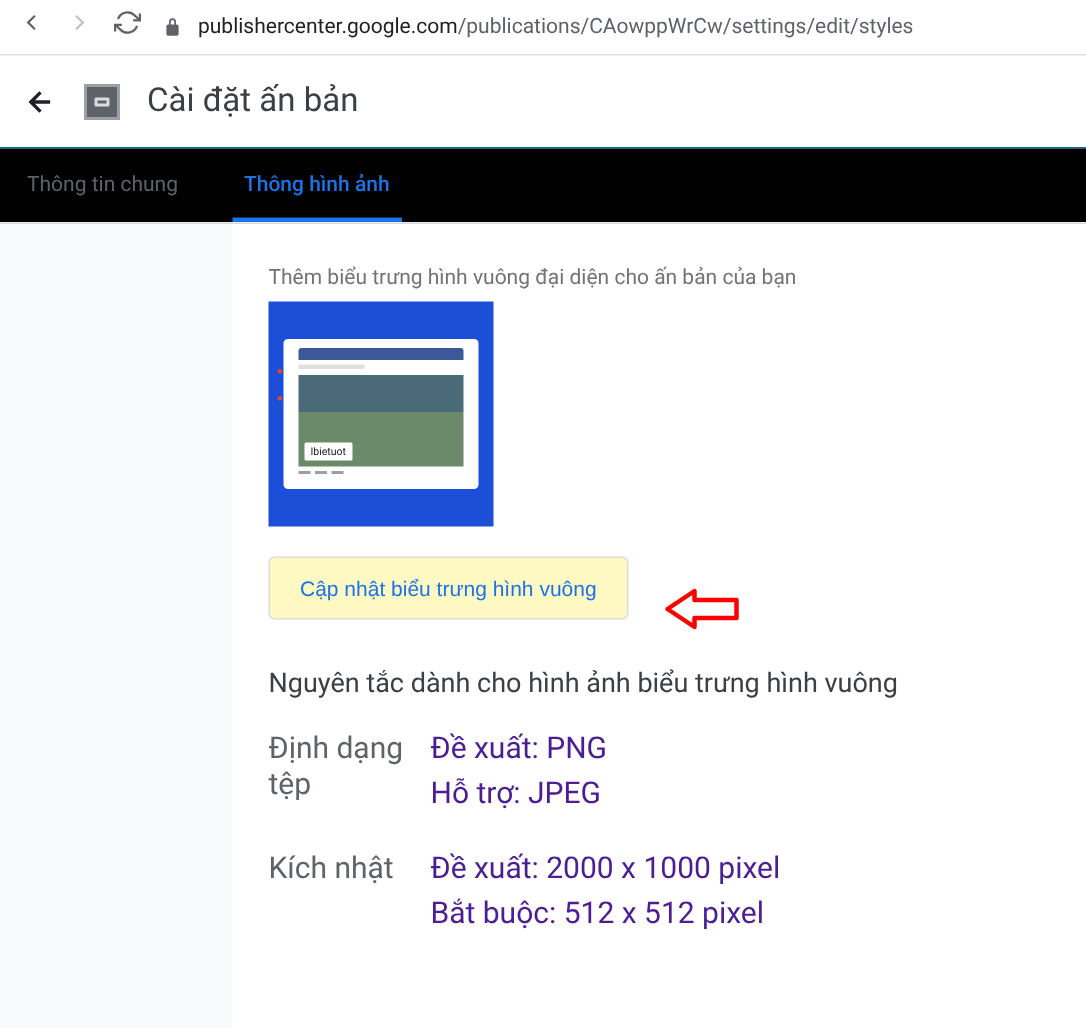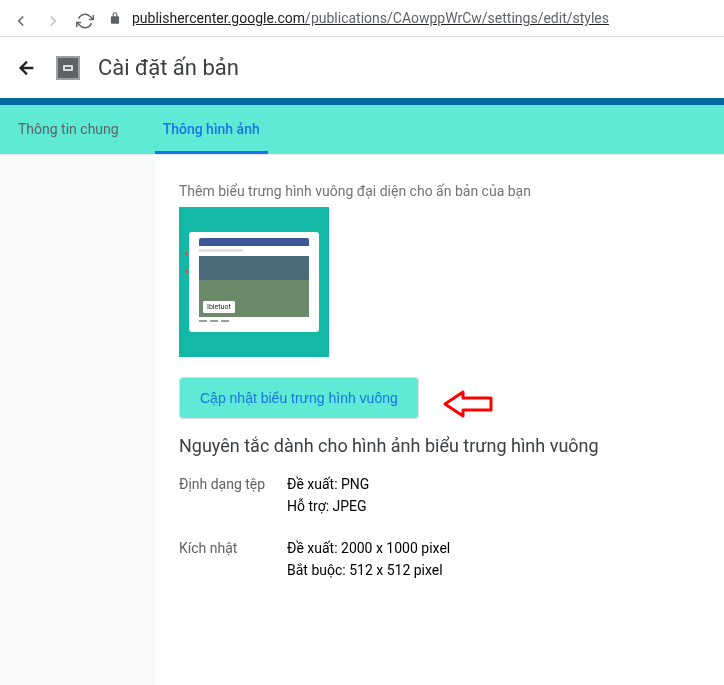--- a/index.html
+++ b/index.html
@@ -1,59 +1,59 @@
 <!DOCTYPE html>
 <html><head>
   <meta charset="utf-8">
   <style>
     * { margin: 0; padding: 0; box-sizing: border-box; }
     body { font-family: 'Google Sans', Roboto, Arial, sans-serif; background: #fff; color: #202124; width: 724px; }
     
-    .browser-bar { display: flex; align-items: flex-end; padding: 6px 12px; gap: 14px; border-bottom: 1px solid #e0e0e0; background: #fff; text-decoration: underline; }
+    .browser-bar { display: flex; align-items: flex-start; padding: 6px 12px; gap: 14px; border-bottom: 1px solid #e0e0e0; background: #fff; }
     .nav-icon { width: 18px; height: 18px; display: flex; align-items: center; justify-content: center; color: #5f6368; cursor: pointer; }
     .nav-icon.disabled { color: #bdc1c6; }
     .url-bar { display: flex; align-items: center; gap: 10px; flex: 1; padding: 4px 0; }
     .lock-icon { width: 14px; height: 14px; color: #5f6368; }
     .url-text { font-size: 14px; color: #5f6368; }
     .url-text .domain { color: #202124; }
     
-    .page-header { display: flex; align-items: center; gap: 18px; padding: 18px 16px; border-bottom: 7px solid #0369a1; }
+    .page-header { display: flex; align-items: center; gap: 18px; padding: 18px 16px; border-bottom: 1px solid #0369a1; }
     .back-arrow { width: 22px; height: 22px; color: #202124; cursor: pointer; }
     .logo-box { width: 24px; height: 24px; background: #5f6368; border: 2px solid #9aa0a6; display: flex; align-items: center; justify-content: center; }
     .logo-inner { width: 10px; height: 6px; border: 2px solid #dadce0; border-radius: 1px; }
     .page-title { font-size: 22px; color: #3c4043; font-weight: 400; }
     
-    .tabs { display: flex; gap: 28px; padding: 0 10px; border-bottom: 1px solid #e8eaed; background: #5eead4; }
+    .tabs { display: flex; gap: 28px; padding: 0 10px; border-bottom: 1px solid #e8eaed; background: #000000; }
     .tab { padding: 16px 8px 14px; font-size: 14px; color: #5f6368; cursor: pointer; border-bottom: 3px solid transparent; }
     .tab.active { color: #1a73e8; border-bottom-color: #1a73e8; font-weight: 500; }
     
     .content-wrapper { display: flex; }
     .left-gutter { width: 155px; background: #f8f9fa; min-height: 550px; border-right: 0; }
     .main-content { flex: 1; padding: 28px 24px; background: #fff; }
     
     .section-title { font-size: 22px; color: #3c4043; margin-bottom: 16px; font-weight: 400; }
     .section-desc { font-size: 14px; color: #737373; margin-bottom: 8px; }
     
-    .image-preview { width: 150px; height: 150px; background: #14b8a6; margin-bottom: 20px; display: flex; align-items: center; justify-content: center; position: relative; }
+    .image-preview { width: 150px; height: 150px; background: #1d4ed8; margin-bottom: 20px; display: flex; align-items: center; justify-content: center; position: relative; }
     .tablet-frame { width: 130px; height: 100px; background: #fff; border-radius: 3px; position: relative; display: flex; flex-direction: column; padding: 6px 10px; }
     .tablet-top { height: 8px; background: #3b5998; border-radius: 2px 2px 0 0; margin-bottom: 3px; }
     .tablet-line { height: 3px; background: #e0e0e0; margin-bottom: 4px; width: 40%; }
     .tablet-image-area { flex: 1; background: linear-gradient(to bottom, #4a6a7a 40%, #6a8a6a 40%); position: relative; display: flex; align-items: flex-end; padding: 4px; }
     .tablet-badge { background: #fff; padding: 2px 4px; font-size: 7px; color: #202124; border-radius: 1px; }
     .tablet-red-dots { position: absolute; left: -4px; top: 20px; display: flex; flex-direction: column; gap: 15px; }
     .red-dot { width: 3px; height: 3px; background: #ea4335; border-radius: 50%; }
     .tablet-bottom { height: 6px; display: flex; gap: 3px; margin-top: 3px; }
     .tablet-bottom span { width: 8px; height: 2px; background: #9aa0a6; }
     
-    .update-button { display: inline-block; padding: 12px 20px; border: 1px solid #dadce0; border-radius: 4px; color: #1a73e8; font-size: 14px; font-weight: 500; background: #5eead4; cursor: pointer; margin-bottom: 16px; }
+    .update-button { display: inline-block; padding: 12px 20px; border: 1px solid #dadce0; border-radius: 4px; color: #1a73e8; font-size: 14px; font-weight: 500; background: #fef9c3; cursor: pointer; margin-bottom: 32px; }
     
     .guidelines-title { font-size: 18px; color: #3c4043; margin-bottom: 20px; }
-    .spec-row { display: flex; margin-bottom: 20px; font-size: 14px; }
+    .spec-row { display: flex; margin-bottom: 20px; font-size: 20px; }
     .spec-label { width: 108px; color: #5f6368; }
-    .spec-values { flex: 1; color: #000000; }
+    .spec-values { flex: 1; color: #4c1d95; }
     .spec-values div { margin-bottom: 6px; }
     
     .button-row { position: relative; display: flex; align-items: center; }
     .arrow-annotation { margin-left: 24px; }
   </style>
 </head>
 <body>
 
 <div class="browser-bar">
   <div class="nav-icon">

